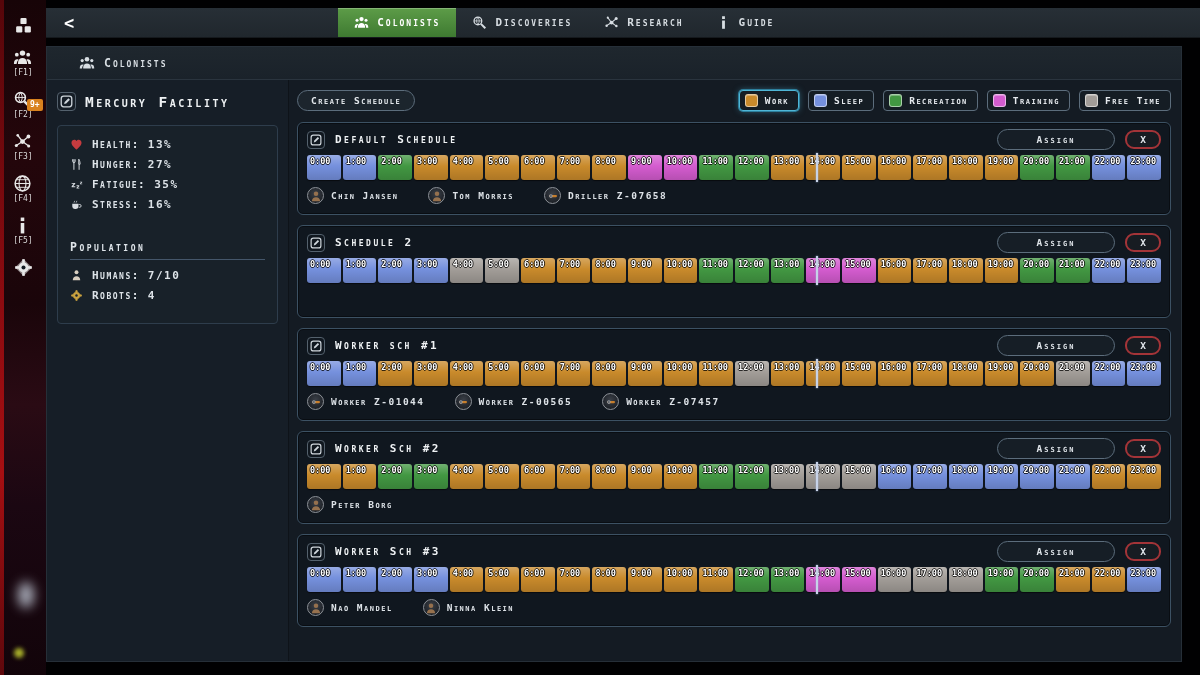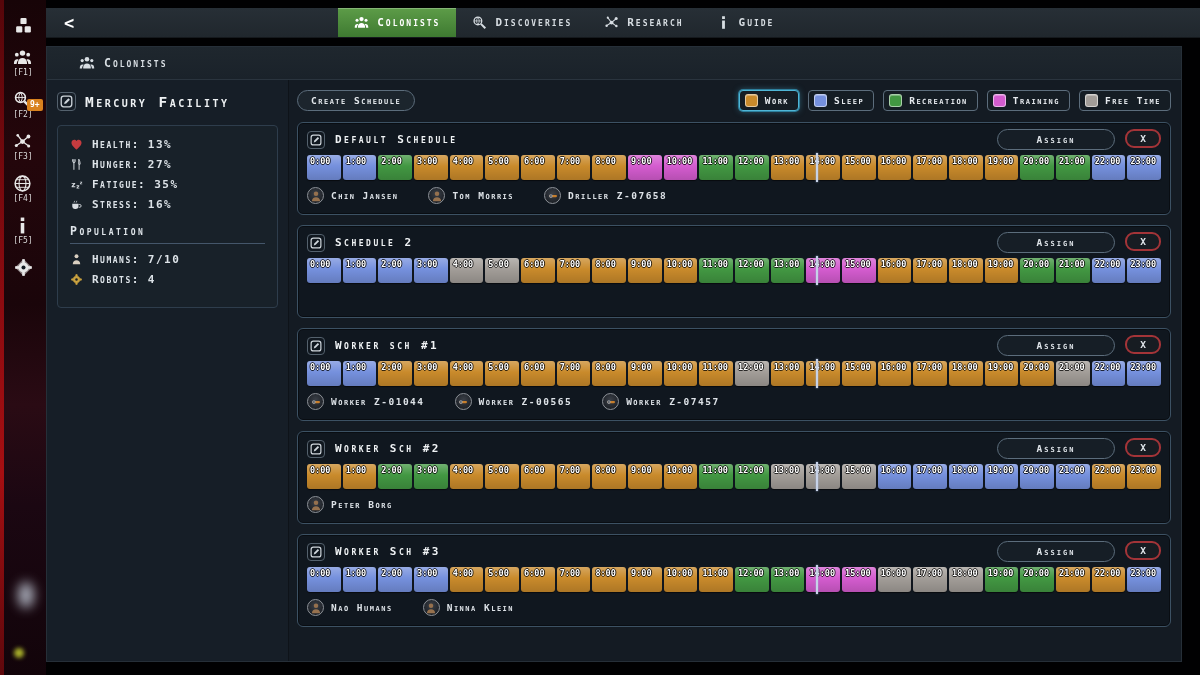--- a/index.html
+++ b/index.html
@@ -63,21 +63,21 @@
   #facility-title-row .icn svg { width:13px; height:13px; }
   #facility-title { font-size:14.5px; font-weight:bold; letter-spacing:2.5px; }
   #status-box { margin-top:14px; border:1px solid #2e3d4c; border-radius:4px; background:#182129;
     padding:12px 12px 14px; }
   .box-heading { color:#dfe5ea; font-size:11.5px; font-weight:bold; letter-spacing:2.5px;
     padding-bottom:5px; border-bottom:1px solid #44566a; margin-bottom:9px; }
   .stat-row { display:flex; align-items:center; gap:8px; color:#dde3e8; font-size:11px;
     font-weight:bold; letter-spacing:1.5px; margin-bottom:7px; }
   .stat-row .icn { width:14px; display:flex; color:#d8dde2; }
   .stat-row .icn svg { width:13px; height:13px; }
-  .pop-gap { margin-top:13px; }
+  .pop-gap { margin-top:29px; }
 
   
   #sched-area { position:absolute; left:242px; top:33px; right:0; bottom:0; padding:8px 10px 0 8px; }
   #sched-toolbar { display:flex; align-items:center; justify-content:space-between; height:24px; }
   #create-btn { border:1px solid #5c6d7c; border-radius:11px; background:#1c252d; color:#e2e7eb;
     font-size:9.5px; font-weight:bold; letter-spacing:1.5px; padding:4px 13px; cursor:pointer;
     font-family:inherit; }
   #legend { display:flex; gap:9px; }
   .legend-chip { display:flex; align-items:center; gap:7px; border:1px solid #5c6d7c; border-radius:4px;
     background:#151d24; color:#e6eaee; font-size:9.5px; font-weight:bold; letter-spacing:1.5px;
@@ -87,21 +87,21 @@
     box-shadow:inset 0 1px 0 rgba(255,255,255,.3); }
 
   
   .card { position:relative; margin-top:10px; height:93px; border:1px solid #3c5163; border-radius:6px;
     background:#10171f; box-shadow:inset 0 0 0 1px #090d12; padding:6px 9px; }
   .card-head { display:flex; align-items:center; }
   .card-edit { width:18px; height:18px; border:1px solid #54616d; border-radius:4px; color:#cfd6dc;
     display:flex; align-items:center; justify-content:center; cursor:pointer; }
   .card-edit svg { width:12px; height:12px; }
   .card-title { margin-left:10px; color:#f0f3f5; font-size:11px; font-weight:bold; letter-spacing:2.5px; }
-  .card-actions { margin-left:auto; display:flex; align-items:flex-start; gap:10px; }
+  .card-actions { margin-left:auto; display:flex; align-items:center; gap:10px; }
   .assign-btn { width:118px; text-align:center; border:1px solid #5c6d7c; border-radius:11px;
     background:#161e26; color:#dfe4e9; font-size:9.5px; font-weight:bold; letter-spacing:2px;
     padding:4px 0; cursor:pointer; font-family:inherit; }
   .x-btn { width:36px; text-align:center; border:2px solid #a33438; border-radius:9px;
     background:#171c22; color:#dfe4e9; font-size:9.5px; font-weight:bold; padding:2px 0;
     cursor:pointer; font-family:inherit; }
   .timeline { position:relative; display:flex; gap:2px; margin-top:5px; height:25px; }
   .slot { flex:1; position:relative; border-radius:3px; cursor:pointer;
     background-image:linear-gradient(180deg,rgba(255,255,255,.25),rgba(255,255,255,0) 45%,rgba(0,0,0,.14));
     box-shadow:0 1px 1px rgba(0,0,0,.55); }
@@ -923,21 +923,21 @@
               <div class="time-cursor" style="left: 59.58%;"></div>
             </div>
             <div class="members">
               <div class="member">
                 <span class="avatar">
                   <svg viewBox="0 0 16 16" fill="#96714e">
                     <circle cx="8" cy="5" r="3"></circle>
                     <path d="M2.5 15c0-3.4 2.4-5.4 5.5-5.4s5.5 2 5.5 5.4z"></path>
                   </svg>
                 </span>
-                <span class="member-name sc">Nao Humans</span>
+                <span class="member-name sc">Nao Mandel</span>
               </div>
               <div class="member">
                 <span class="avatar">
                   <svg viewBox="0 0 16 16" fill="#96714e">
                     <circle cx="8" cy="5" r="3"></circle>
                     <path d="M2.5 15c0-3.4 2.4-5.4 5.5-5.4s5.5 2 5.5 5.4z"></path>
                   </svg>
                 </span>
                 <span class="member-name sc">Ninna Klein</span>
               </div>

